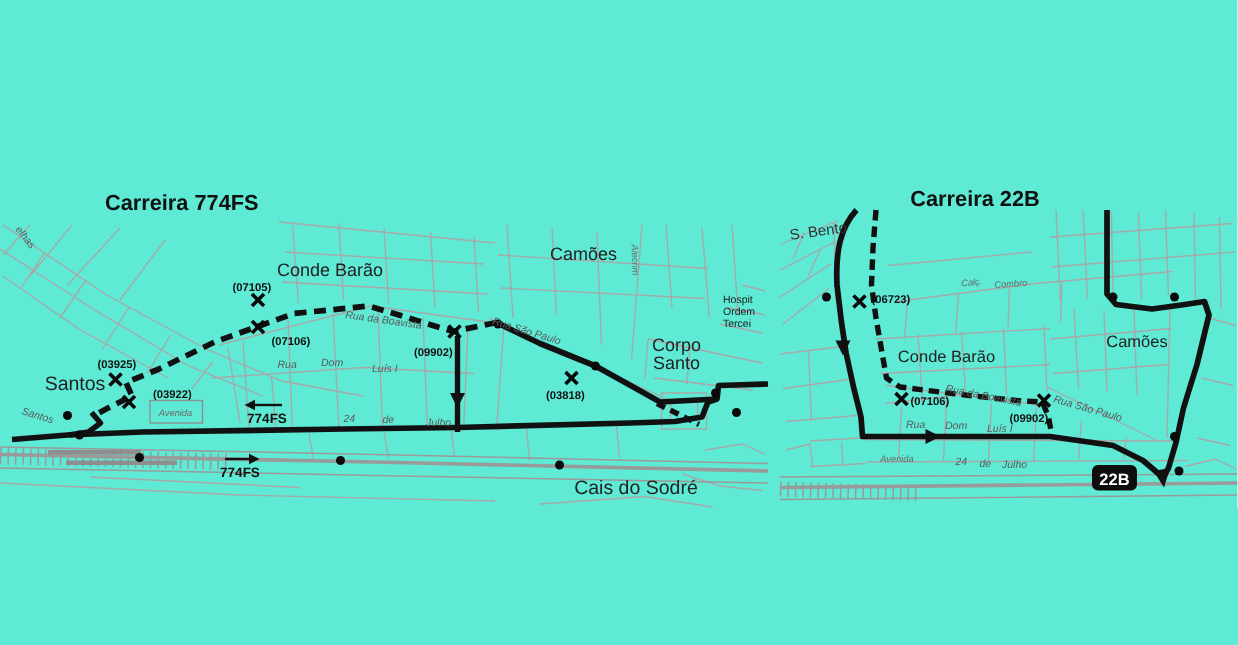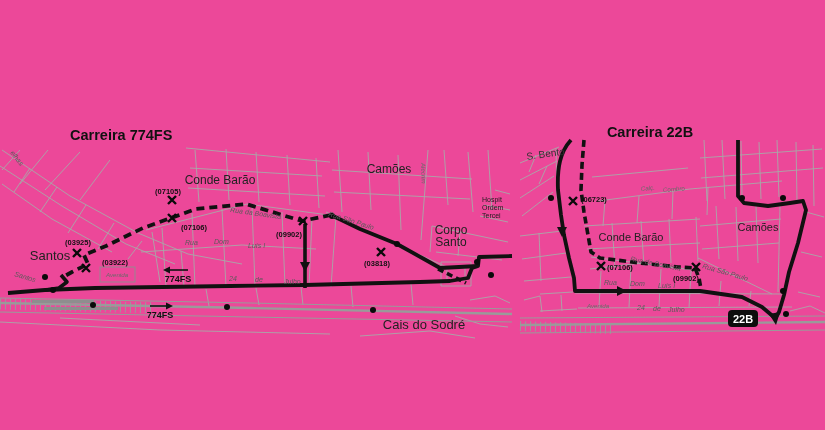--- a/index.html
+++ b/index.html
@@ -1,17 +1,17 @@
 <!DOCTYPE html>
 <html><head>
 <meta charset="utf-8">
 <style>
   html,body{margin:0;padding:0;background:#ffffff;}
   body{width:825px;height:430px;overflow:hidden;font-family:"Liberation Sans",sans-serif;}
-  .figure{position:relative;width:825px;height:430px;background:#ec4899;}
+  .figure{position:relative;width:825px;height:430px;background:#5eead4;}
   svg{display:block;}
   text{fill:#1c1c1c;}
   .map-title{font-size:14.5px;font-weight:bold;fill:#111;}
   .place{font-size:12px;fill:#222;}
   .place-sm{font-size:10px;fill:#333;}
   .code{font-size:7.5px;font-weight:bold;fill:#111;}
   .street{font-size:7px;font-style:italic;fill:#5a5a5a;}
   .street-sm{font-size:6.2px;font-style:italic;fill:#6a6a6a;}
   .dirlabel{font-size:9px;font-weight:bold;fill:#111;}
   .badge-text{font-size:11px;font-weight:bold;fill:#fff;}

